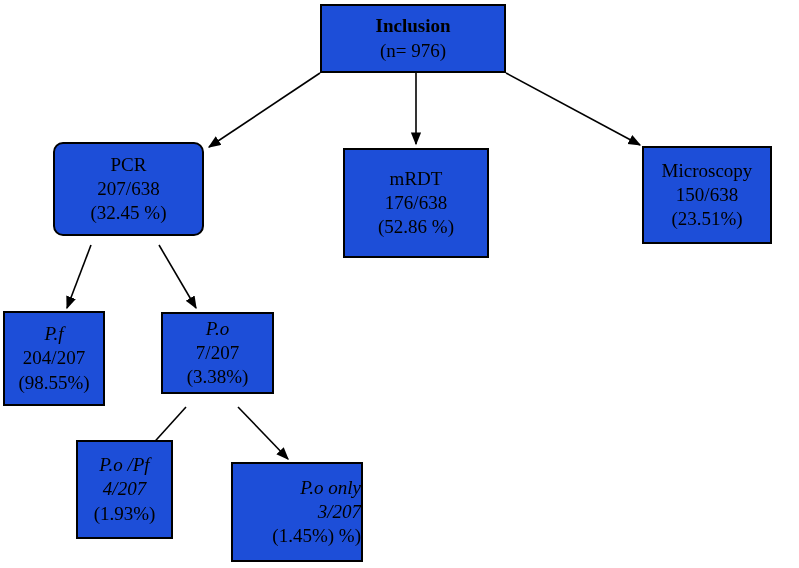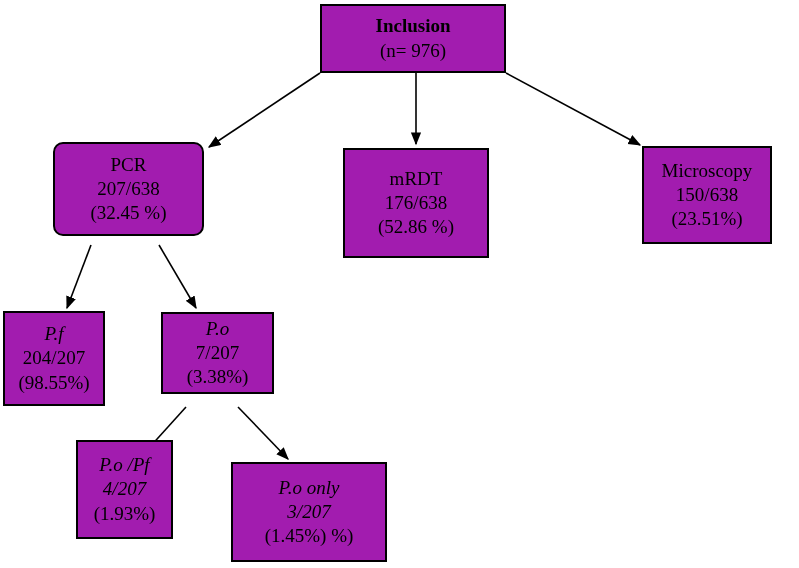--- a/index.html
+++ b/index.html
@@ -21,21 +21,21 @@
     left: 0;
     top: 0;
     width: 799px;
     height: 568px;
     pointer-events: none;
   }
   .node {
     position: absolute;
     box-sizing: border-box;
     border: 2px solid #000000;
-    background: #a21caf;
+    background: #1d4ed8;
     display: flex;
     flex-direction: column;
     align-items: center;
     justify-content: center;
     text-align: center;
     line-height: 1.28;
   }
   .node .line {
     display: block;
     white-space: nowrap;
@@ -45,21 +45,21 @@
   .ln-italic { font-style: italic; font-size: 19px; }
 
   
   #node-inclusion  { left: 320px; top: 4px;   width: 186px; height: 69px; }
   #node-pcr        { left: 53px;  top: 142px; width: 151px; height: 94px; border-radius: 10px; }
   #node-mrdt       { left: 343px; top: 148px; width: 146px; height: 110px; }
   #node-microscopy { left: 642px; top: 146px; width: 130px; height: 98px; }
   #node-pf         { left: 3px;   top: 311px; width: 102px; height: 95px; }
   #node-po         { left: 153px; top: 312px; width: 113px; height: 82px; margin-left: 8px; }
   #node-popf       { left: 76px;  top: 440px; width: 97px;  height: 99px; }
-  #node-poonly     { left: 231px; top: 462px; width: 156px; height: 100px; }
+  #node-poonly     { left: 231px; top: 462px; width: 132px; height: 100px; align-items: flex-end; }
 </style>
 </head>
 <body>
 
 <div id="canvas">
 
   <svg class="connectors" viewBox="0 0 799 568" xmlns="http://www.w3.org/2000/svg">
     <defs>
       <marker id="arrowhead" markerWidth="9" markerHeight="9" refX="7.2" refY="3.2" orient="auto" markerUnits="strokeWidth">
         <path d="M0,0 L8,3.2 L0,6.4 z" fill="#000000"></path>

